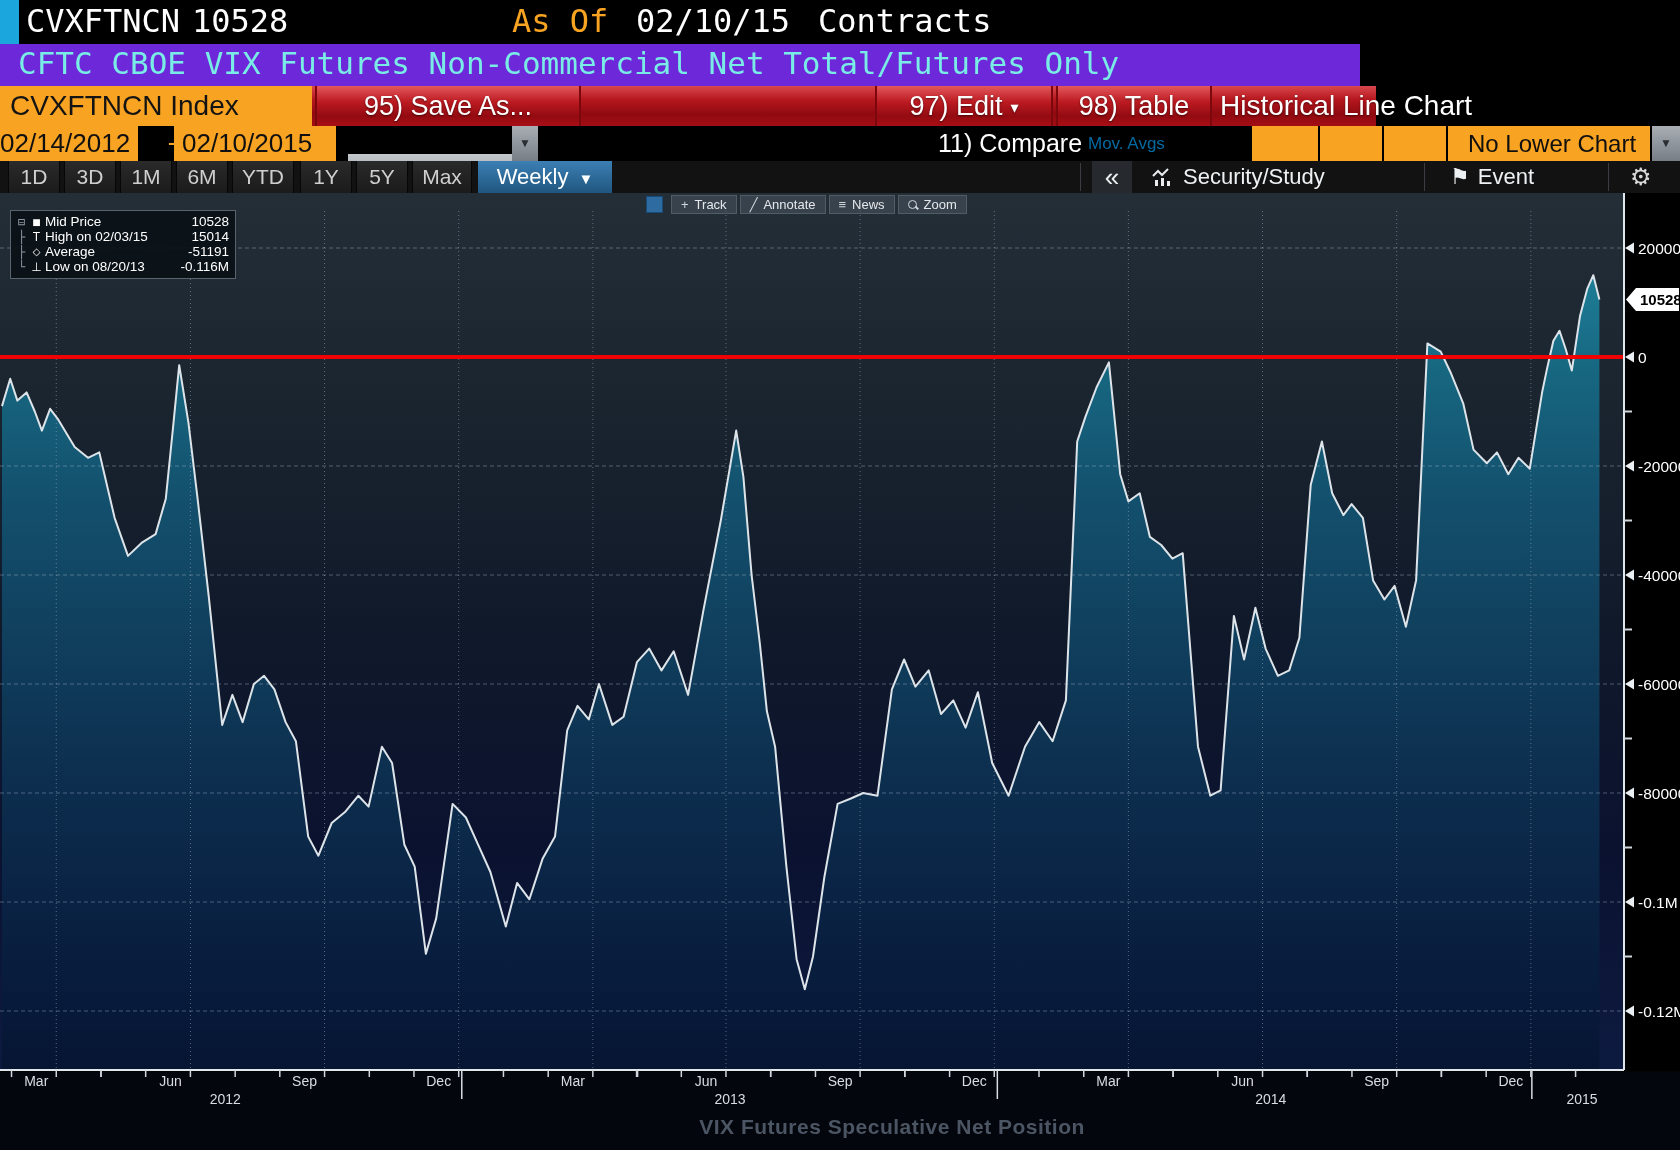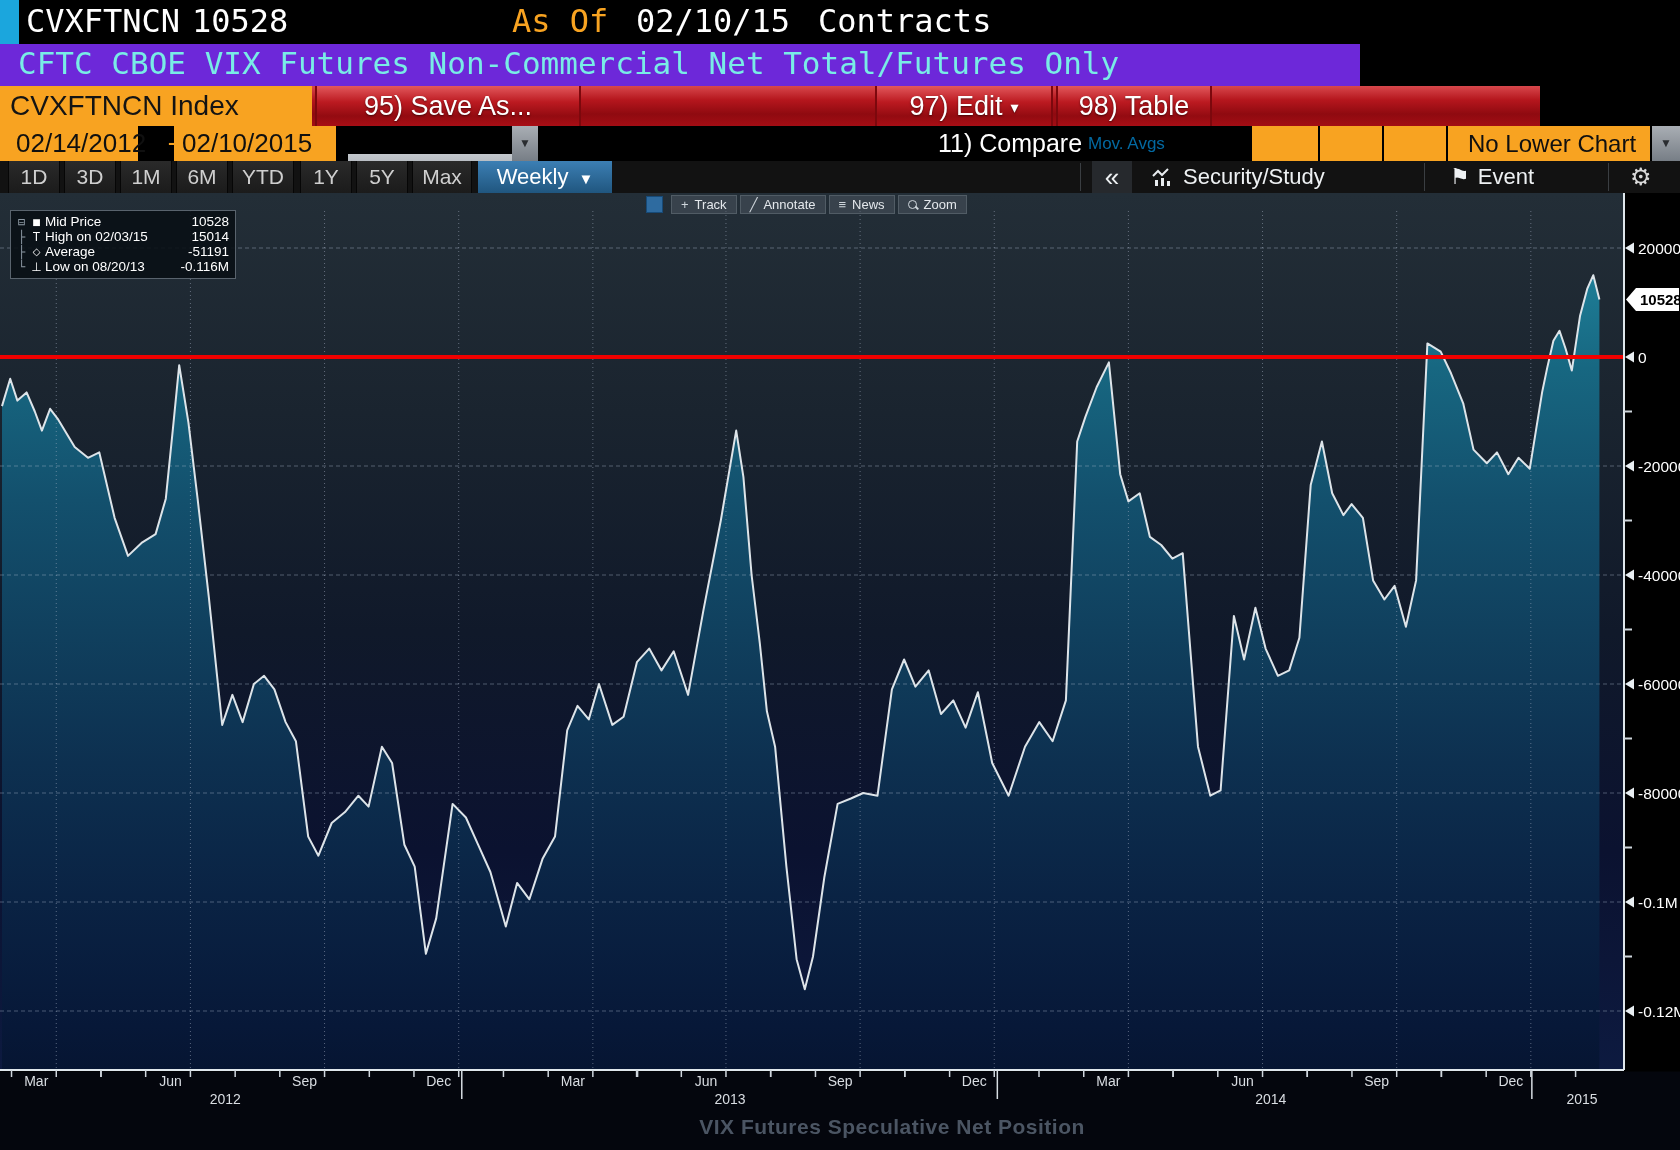--- a/index.html
+++ b/index.html
@@ -12,21 +12,21 @@
              font-size:32px; color:#fff; white-space:nowrap; }
   #cursor-block { position:absolute; left:0; top:0; width:19px; height:44px; background:#1ba6dd; }
   .orange-text { color:#f8a321 !important; }
 
   
   #row2 { position:absolute; left:0; top:44px; width:1360px; height:42px; background:#6d28d9; }
   #row2 .t { position:absolute; left:18px; top:1px; font-family:"DejaVu Sans Mono", monospace;
              font-size:31px; color:#79ece6; white-space:nowrap; }
 
   
-  #row3 { position:absolute; left:0; top:86px; width:1540px; height:40px;
+  #row3 { position:absolute; left:0; top:86px; width:1376px; height:40px;
           background:linear-gradient(180deg,#d8474c 0%,#b5161d 35%,#8f0a10 70%,#a30d14 100%); }
   #index-cell { position:absolute; left:0; top:0; width:312px; height:40px; background:#f8a321;
                 color:#141414; font-size:28px; line-height:40px; padding-left:10px; white-space:nowrap; }
   .rbtn { position:absolute; top:0; height:40px; text-align:center; color:#fff; font-size:27px;
           line-height:40px; white-space:nowrap; cursor:default;
           background:linear-gradient(180deg,#e2585c 0%,#bc1a21 40%,#930b11 75%,#a80e15 100%);
           border-left:2px solid #7c080d; border-right:2px solid #7c080d;
           text-shadow:0 1px 2px rgba(0,0,0,.55); }
   .rbtn .caret { font-size:16px; margin-left:8px; vertical-align:middle; }
   #chart-name { position:absolute; right:0; top:0; left:1220px; height:40px; color:#fff;
@@ -104,24 +104,25 @@
 
 <div id="row2">
   <span class="t">CFTC CBOE VIX Futures Non-Commercial Net Total/Futures Only</span>
 </div>
 
 <div id="row3">
   <div id="index-cell">CVXFTNCN Index</div>
   <div class="rbtn" style="left:315px;width:266px"><span>95) Save As...</span></div>
   <div class="rbtn" style="left:875px;width:178px"><span>97) Edit</span><span class="caret">▾</span></div>
   <div class="rbtn" style="left:1056px;width:156px"><span>98) Table</span></div>
+  <div id="chart-name">Historical Line Chart</div>
 </div>
 
 <div id="row4">
-  <div class="ocell" style="left:0;width:138px;padding-left:16px">02/14/2012</div>
+  <div class="ocell" style="left:0;width:138px;padding-left:0">02/14/2012</div>
   <div id="dash-cell">-</div>
   <div class="ocell" style="left:174px;width:162px;padding-left:8px">02/10/2015</div>
   <div id="midline-box">Mid Line</div>
   <div class="gray-arrow" style="left:512px">▼</div>
   <span id="compare-lbl">11) Compare</span>
   <span id="movavgs-lbl">Mov. Avgs</span>
   <div class="ocell" style="left:1252px;width:66px"></div>
   <div class="ocell" style="left:1320px;width:62px"></div>
   <div class="ocell" style="left:1384px;width:62px"></div>
   <div class="ocell" style="left:1448px;width:202px;font-size:24px;padding-left:20px">No Lower Chart</div>

